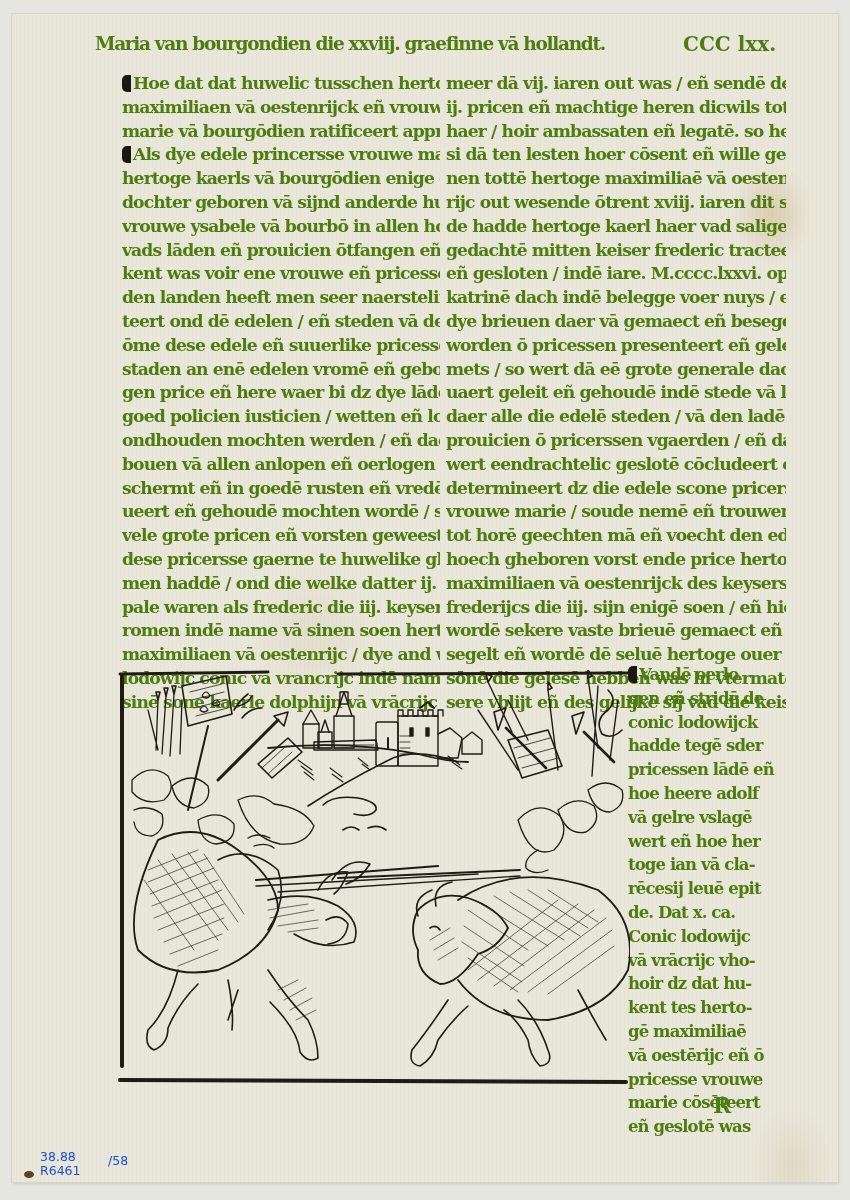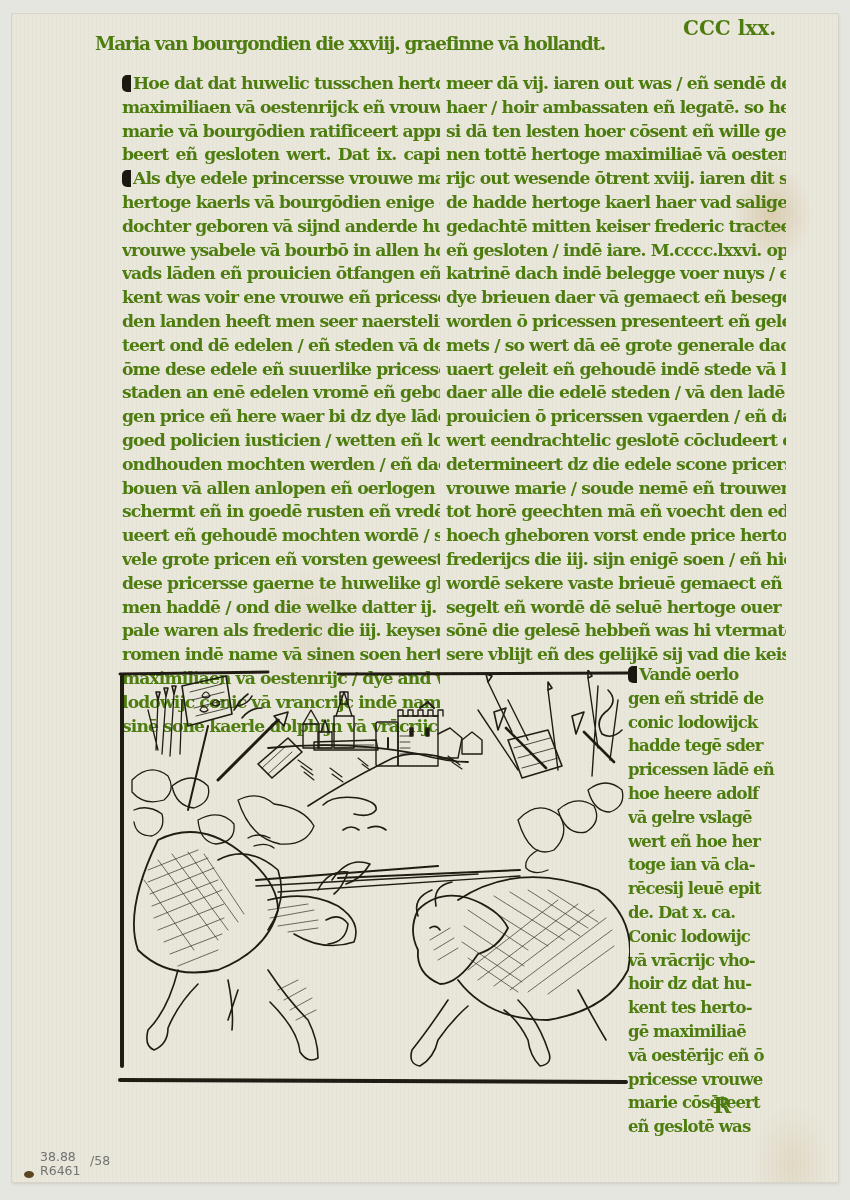--- a/index.html
+++ b/index.html
@@ -23,21 +23,21 @@
       font-family: "DejaVu Serif", serif;
       font-weight: bold;
       color: #4d7c0f;
       letter-spacing: -0.9px;
       white-space: nowrap;
     }
     .running-head {
       position: absolute; left: 95px; top: 33px; font-size: 18.5px; letter-spacing: -1.3px;
     }
     .folio {
-      position: absolute; left: 683px; top: 16px; font-size: 20px; letter-spacing: 0px;
+      position: absolute; left: 683px; top: 32px; font-size: 20px; letter-spacing: 0px;
     }
     .col { position: absolute; }
     .col .line {
       height: 23.8px; line-height: 23.8px; font-size: 17.2px;
       overflow: hidden;
     }
     .col-left { left: 122px; top: 72px; width: 318px; }
     .col-right { left: 446px; top: 72px; width: 340px; }
     .col-side { left: 628px; top: 663px; width: 160px; }
     .col-side .line { height: 23.8px; line-height: 23.8px; font-size: 16.5px; }
@@ -51,40 +51,39 @@
     }
     .woodcut {
       position: absolute; left: 118px; top: 670px; width: 512px; height: 418px;
     }
     .ghost {
       position: absolute; color: rgba(60,55,45,0.12); font-weight: bold;
       font-size: 16px; letter-spacing: -1px; line-height: 23px; white-space: pre;
     }
     .accession {
       position: absolute; left: 40px; top: 1150px; font-family: "DejaVu Sans", sans-serif;
-      font-size: 12.5px; color: #737373; line-height: 14px;
-    }
-    .accession .fraction { position: absolute; left: 50px; top: 4px; font-size: 12.5px; }
+      font-size: 12.5px; color: #1d4ed8; line-height: 14px;
+    }
+    .accession .fraction { position: absolute; left: 68px; top: 4px; font-size: 12.5px; }
     .blot { position: absolute; left: 24px; top: 1171px; width: 10px; height: 7px; border-radius: 50%; background: #5a4620; }
   </style>
 </head>
 <body>
 
 <div class="sheet"></div>
 
 <div class="ghost" style="left:430px;top:700px;"></div>
 
 <div class="bl running-head">Maria van bourgondien die xxviij. graefinne vā hollandt.</div>
 <div class="bl folio">CCC lxx.</div>
 
 <div class="col col-left bl">
   <div class="line"><span class="para-mark"></span><span>Hoe dat dat huwelic tusschen hertoge</span></div>
   <div class="line">maximiliaen vā oestenrijck eñ vrouwe</div>
   <div class="line">marie vā bourgōdien ratificeert appro-</div>
-  <div class="line">beert eñ gesloten wert.        Dat ix. capi</div>
   <div class="line"><span class="para-mark"></span><span>Als dye edele princersse vrouwe marie</span></div>
   <div class="line">hertoge kaerls vā bourgōdien enige erf</div>
   <div class="line">dochter geboren vā sijnd anderde hups-</div>
   <div class="line">vrouwe ysabele vā bourbō in allen horē</div>
   <div class="line">vads lāden eñ prouicien ōtfangen eñ ge</div>
   <div class="line">kent was voir ene vrouwe eñ pricesse vā</div>
   <div class="line">den landen heeft men seer naersteliic trac-</div>
   <div class="line">teert ond dē edelen / eñ steden vā den lādē</div>
   <div class="line">ōme dese edele eñ suuerlike pricesse te be</div>
   <div class="line">staden an enē edelen vromē eñ geboerti-</div>
@@ -99,39 +98,41 @@
   <div class="line">men haddē / ond die welke datter ij. price</div>
   <div class="line">pale waren als frederic die iij. keyser vā</div>
   <div class="line">romen indē name vā sinen soen hertoge</div>
   <div class="line">maximiliaen vā oestenrijc / dye and was</div>
   <div class="line">lodowijc conic vā vrancrijc indē name vā</div>
   <div class="line">sinē sone kaerle dolphijn vā vrācrijc die nz</div>
 </div>
 
 <div class="col col-right bl">
   <div class="line">meer dā vij. iaren out was / eñ sendē dese</div>
+  <div class="line">ij. pricen eñ machtige heren dicwils tot</div>
   <div class="line">haer / hoir ambassaten eñ legatē. so heeft</div>
   <div class="line">si dā ten lesten hoer cōsent eñ wille gege-</div>
   <div class="line">nen tottē hertoge maximiliaē vā oesten-</div>
   <div class="line">rijc out wesende ōtrent xviij. iaren dit self</div>
   <div class="line">de hadde hertoge kaerl haer vad saliger</div>
   <div class="line">gedachtē mitten keiser frederic tracteert</div>
   <div class="line">eñ gesloten / indē iare. M.cccc.lxxvi. op s.</div>
   <div class="line">katrinē dach indē belegge voer nuys / eñ</div>
   <div class="line">dye brieuen daer vā gemaect eñ besegelt</div>
   <div class="line">worden ō pricessen presenteert eñ gelesen</div>
   <div class="line">mets / so wert dā eē grote generale dach-</div>
   <div class="line">uaert geleit eñ gehoudē indē stede vā louē</div>
   <div class="line">daer alle die edelē steden / vā den ladē eñ</div>
   <div class="line">prouicien ō pricerssen vgaerden / eñ daer</div>
   <div class="line">wert eendrachtelic geslotē cōcludeert eñ</div>
   <div class="line">determineert dz die edele scone pricersse</div>
   <div class="line">vrouwe marie / soude nemē eñ trouwen</div>
   <div class="line">tot horē geechten mā eñ voecht den edelē</div>
   <div class="line">hoech gheboren vorst ende price hertoge</div>
+  <div class="line">maximiliaen vā oestenrijck des keysers</div>
   <div class="line">frederijcs die iij. sijn enigē soen / eñ hier vā</div>
   <div class="line">wordē sekere vaste brieuē gemaect eñ be</div>
   <div class="line">segelt eñ wordē dē seluē hertoge ouer ge</div>
   <div class="line">sōnē die gelesē hebbeñ was hi vtermatē</div>
   <div class="line">sere vblijt eñ des gelijkē sij vad die keiser</div>
 </div>
 
 <div class="col col-side bl">
   <div class="line"><span class="para-mark"></span><span>Vandē oerlo</span></div>
   <div class="line">gen eñ stridē de</div>

